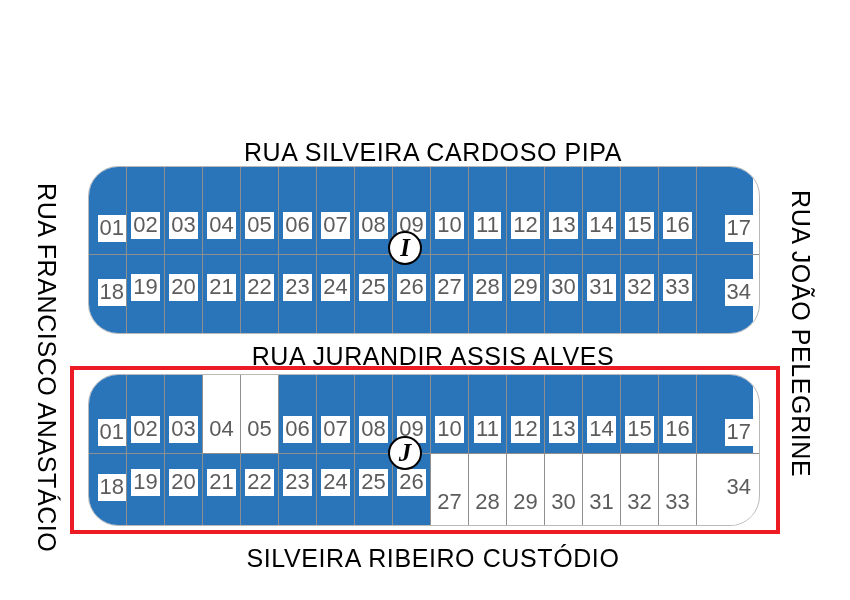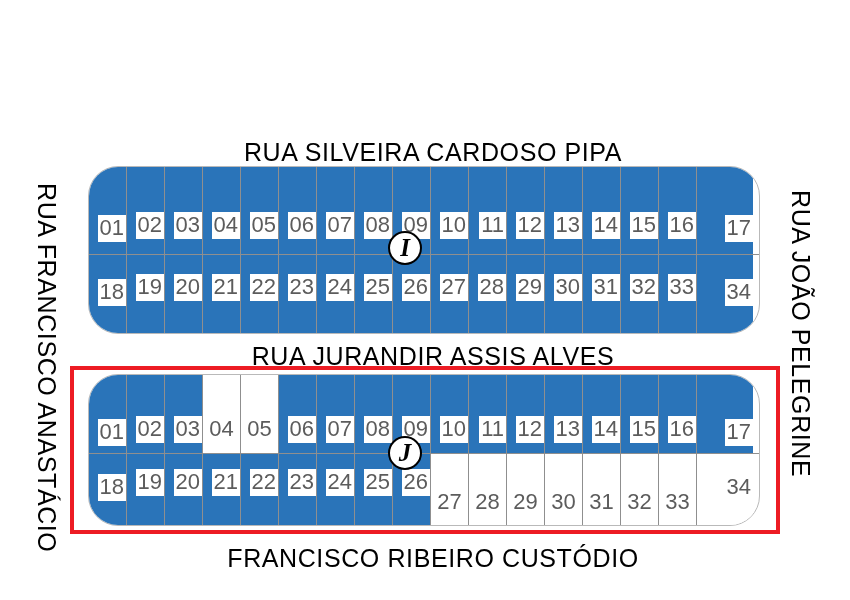--- a/index.html
+++ b/index.html
@@ -106,21 +106,21 @@
     font-weight: 400;
     color: #5c5c5c;
     background: #ffffff;
     line-height: 1;
     padding: 2px 2px 3px 2px;
     white-space: nowrap;
   }
   .cell.empty > .lot { background: transparent; }
 
   
-  .a-left   { justify-content: flex-end; }
+  .a-left   { justify-content: center; }
   .a-right  { justify-content: flex-end; }
   .a-center { justify-content: center; }
 
   .row-top .lot    { margin-top: 30px; }
   .row-bottom .lot { margin-top: 24px; }
 
   .row-top    .a-right  .lot { margin-top: 36px; }
   .row-bottom .a-left   .lot { margin-top: -16px; }
   .row-bottom .a-right  .lot { margin-top: -6px; }
 
@@ -148,21 +148,21 @@
 </style>
 </head>
 <body>
 
 <div id="stage">
 
   <div class="street-h" id="street-top">RUA SILVEIRA  CARDOSO  PIPA</div>
 
   <div class="street-h" id="street-middle">RUA JURANDIR  ASSIS ALVES</div>
 
-  <div class="street-h" id="street-bottom">FRANCISCO  RIBEIRO  CUSTÓDIO</div>
+  <div class="street-h" id="street-bottom">SILVEIRA  RIBEIRO  CUSTÓDIO</div>
 
   <div class="street-v" id="street-left">RUA FRANCISCO ANASTÁCIO</div>
 
   <div class="street-v" id="street-right">RUA JOÃO PELEGRINE</div>
 
   <div id="highlight-rect"></div>
 
   <div class="block" id="block-I">
       <div class="row row-top">
         <div class="cell a-right" style="flex: 0 0 38px;">

